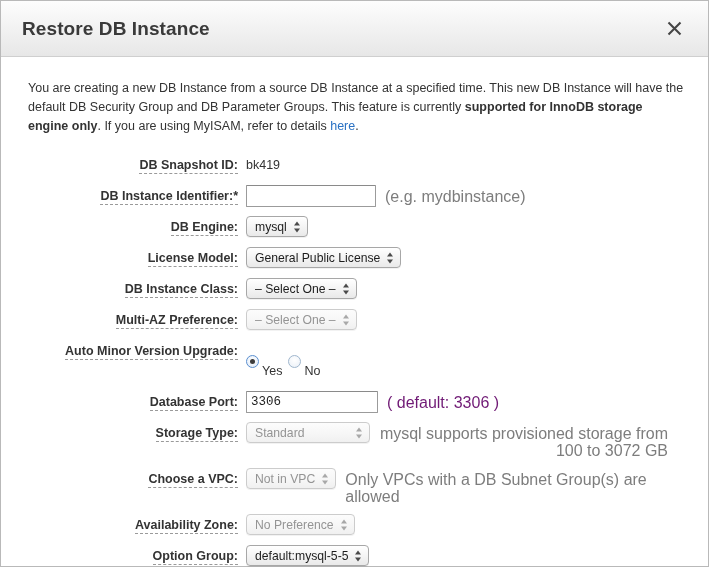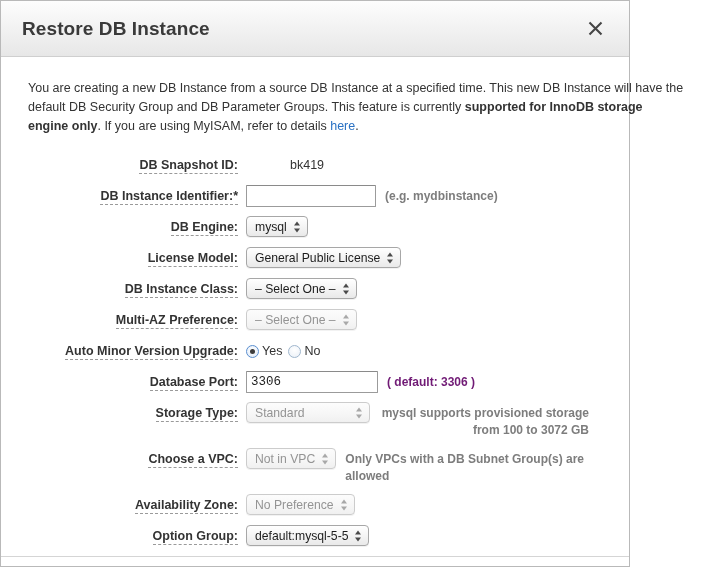--- a/index.html
+++ b/index.html
@@ -9,21 +9,21 @@
   }
   body {
     width: 709px;
     height: 567px;
     font-family: "Liberation Sans", sans-serif;
     color: #333333;
     overflow: hidden;
     position: relative;
   }
   .dialog {
-    width: 630px;
+    width: 709px;
     height: 567px;
     box-sizing: border-box;
     border: 1px solid #b9b9b9;
     background: #ffffff;
     display: flex;
     flex-direction: column;
     position: relative;
   }
 
   
@@ -102,29 +102,27 @@
     flex: 1 1 auto;
     display: flex;
     align-items: flex-start;
     line-height: 22px;
     min-width: 0;
   }
   .static-val {
     font-size: 12.5px;
     color: #333333;
     line-height: 22px;
-    margin-left: 44px;
   }
   .hint {
-    font-size: 12px;
+    font-size: 16px;
     color: #7d7d7d;
     line-height: 17px;
     margin-left: 9px;
     padding-top: 3px;
-    font-weight: bold;
   }
   .hint.wide { max-width: 320px; text-align: right; }
   .hint.dark { color: #701a75; }
 
   
   input.txt {
     font-family: Liberation Mono, monospace;
     font-size: 12.5px;
     color: #222;
     height: 22px;
@@ -216,21 +214,21 @@
     background: radial-gradient(circle at 50% 38%, #ffffff 0%, #eaf1fa 65%, #d8e5f5 100%);
   }
   .radio.on::after {
     content: "";
     position: absolute;
     left: 3px; top: 3px;
     width: 5px; height: 5px;
     border-radius: 50%;
     background: #3c3c3c;
   }
-  .radio-label { color: #333; font-size: 12.5px; }
+  .radio-label { color: #333; font-size: 12.5px; margin-top: 20px; }
 
   
   .footer {
     flex: 0 0 auto;
     border-top: 1px solid #d5d5d5;
     padding: 13px 23px 14px 0;
     display: flex;
     justify-content: flex-end;
     align-items: center;
     gap: 9px;

